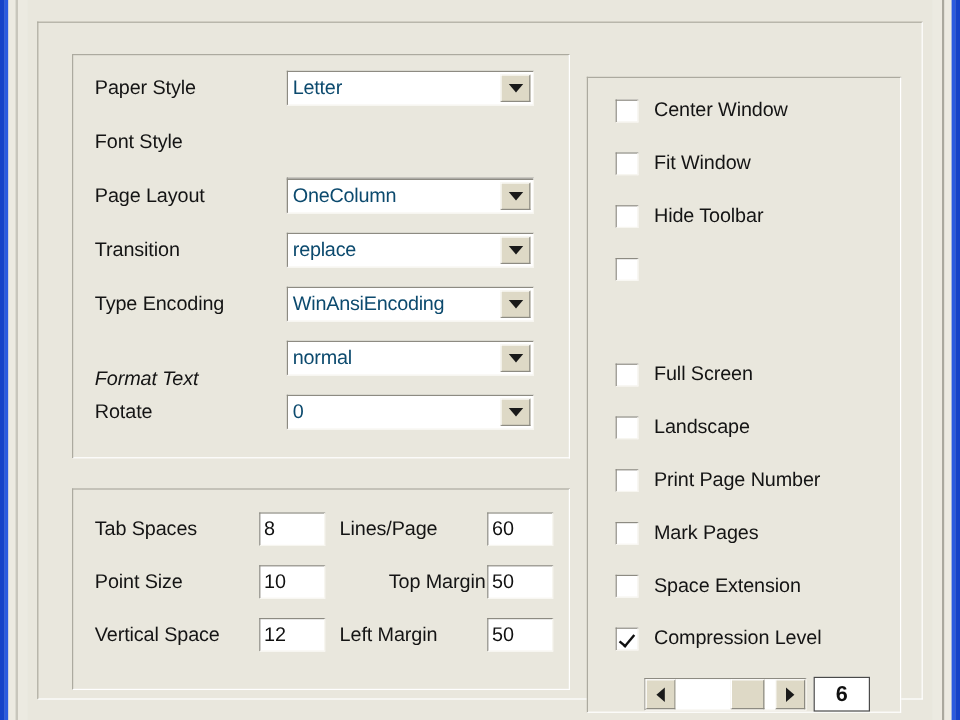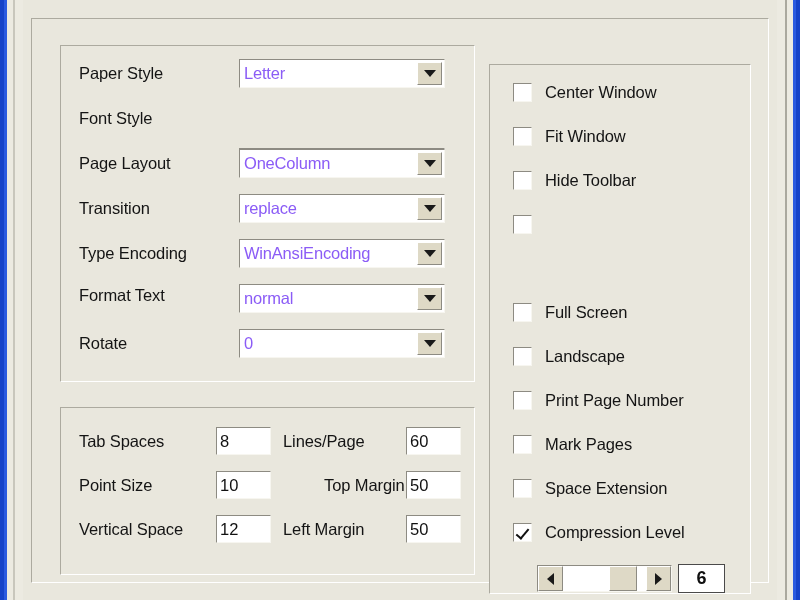--- a/index.html
+++ b/index.html
@@ -87,21 +87,21 @@
     border-right: 1px solid #f7f6f0;
     border-bottom: 1px solid #f7f6f0;
     box-sizing: border-box;
     display: flex;
     align-items: center;
   }
   .combo-value {
     flex: 1 1 auto;
     padding-left: 4px;
     font-size: 16.5px;
-    color: #8b5cf6;
+    color: #0c4a6e;
     white-space: nowrap;
     overflow: hidden;
     letter-spacing: -0.2px;
   }
   .combo-button {
     flex: 0 0 auto;
     width: 25px;
     height: 23px;
     margin-right: 2px;
     background: #ded9c6;
@@ -266,21 +266,21 @@
 
   <div id="outer-panel">
 
     <div class="groupbox" id="group-document">
 
       <span class="field-label" style="left:18px; top:18px;">Paper Style</span>
       <span class="field-label" style="left:18px; top:63px;">Font Style</span>
       <span class="field-label" style="left:18px; top:108px;">Page Layout</span>
       <span class="field-label" style="left:18px; top:153px;">Transition</span>
       <span class="field-label" style="left:18px; top:198px;">Type Encoding</span>
-      <span class="field-label" style="left:18px; top:240px;">Format Text</span>
+      <span class="field-label" style="left:18px; top:261px;font-style:italic;">Format Text</span>
       <span class="field-label" style="left:18px; top:288px;">Rotate</span>
 
       <div class="combo" style="left:178px; top:13px;">
         <span class="combo-value">Letter</span>
         <span class="combo-button">
             <span class="tri-down"></span>
           </span>
       </div>
       <div class="combo" style="left:178px; top:58px;margin-top:44px;">
         <span class="combo-value">Courier</span>

